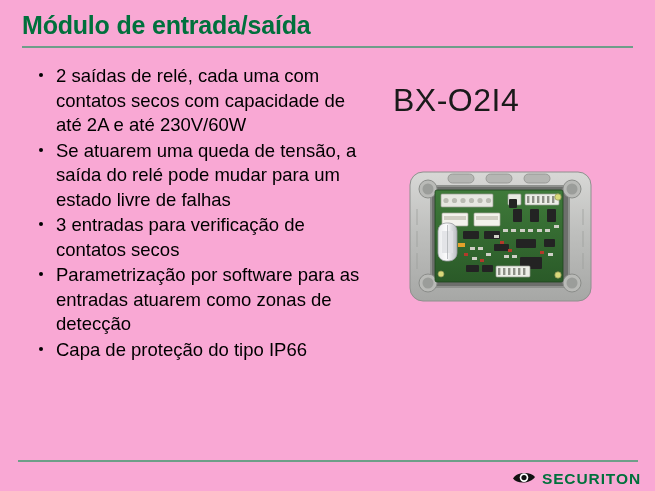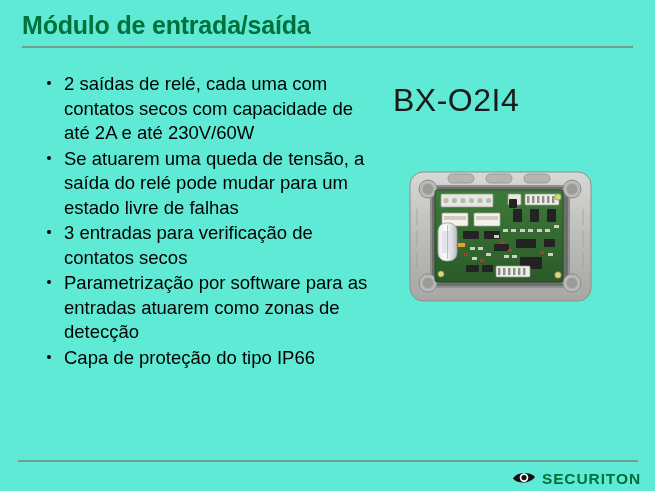--- a/index.html
+++ b/index.html
@@ -7,21 +7,21 @@
     padding: 0;
     background: #ffffff;
   }
   body {
     font-family: "Liberation Sans", sans-serif;
   }
   .slide {
     position: relative;
     width: 655px;
     height: 491px;
-    background: #5eead4;
+    background: #f9a8d4;
     overflow: hidden;
   }
 
   
   .slide-title {
     position: absolute;
     left: 22px;
     top: 11px;
     font-size: 25px;
     font-weight: bold;
@@ -37,21 +37,21 @@
     height: 2px;
     background: #6E9E89;
   }
 
   
   .bullets {
     position: absolute;
     left: 30px;
     top: 60px;
     width: 330px;
-    margin: 12px;
+    margin: 4px;
     padding: 0;
     list-style: none;
   }
   .bullet-item {
     position: relative;
     padding-left: 22px;
     margin-bottom: 1px;
     font-size: 18.5px;
     line-height: 24.5px;
     color: #000000;

